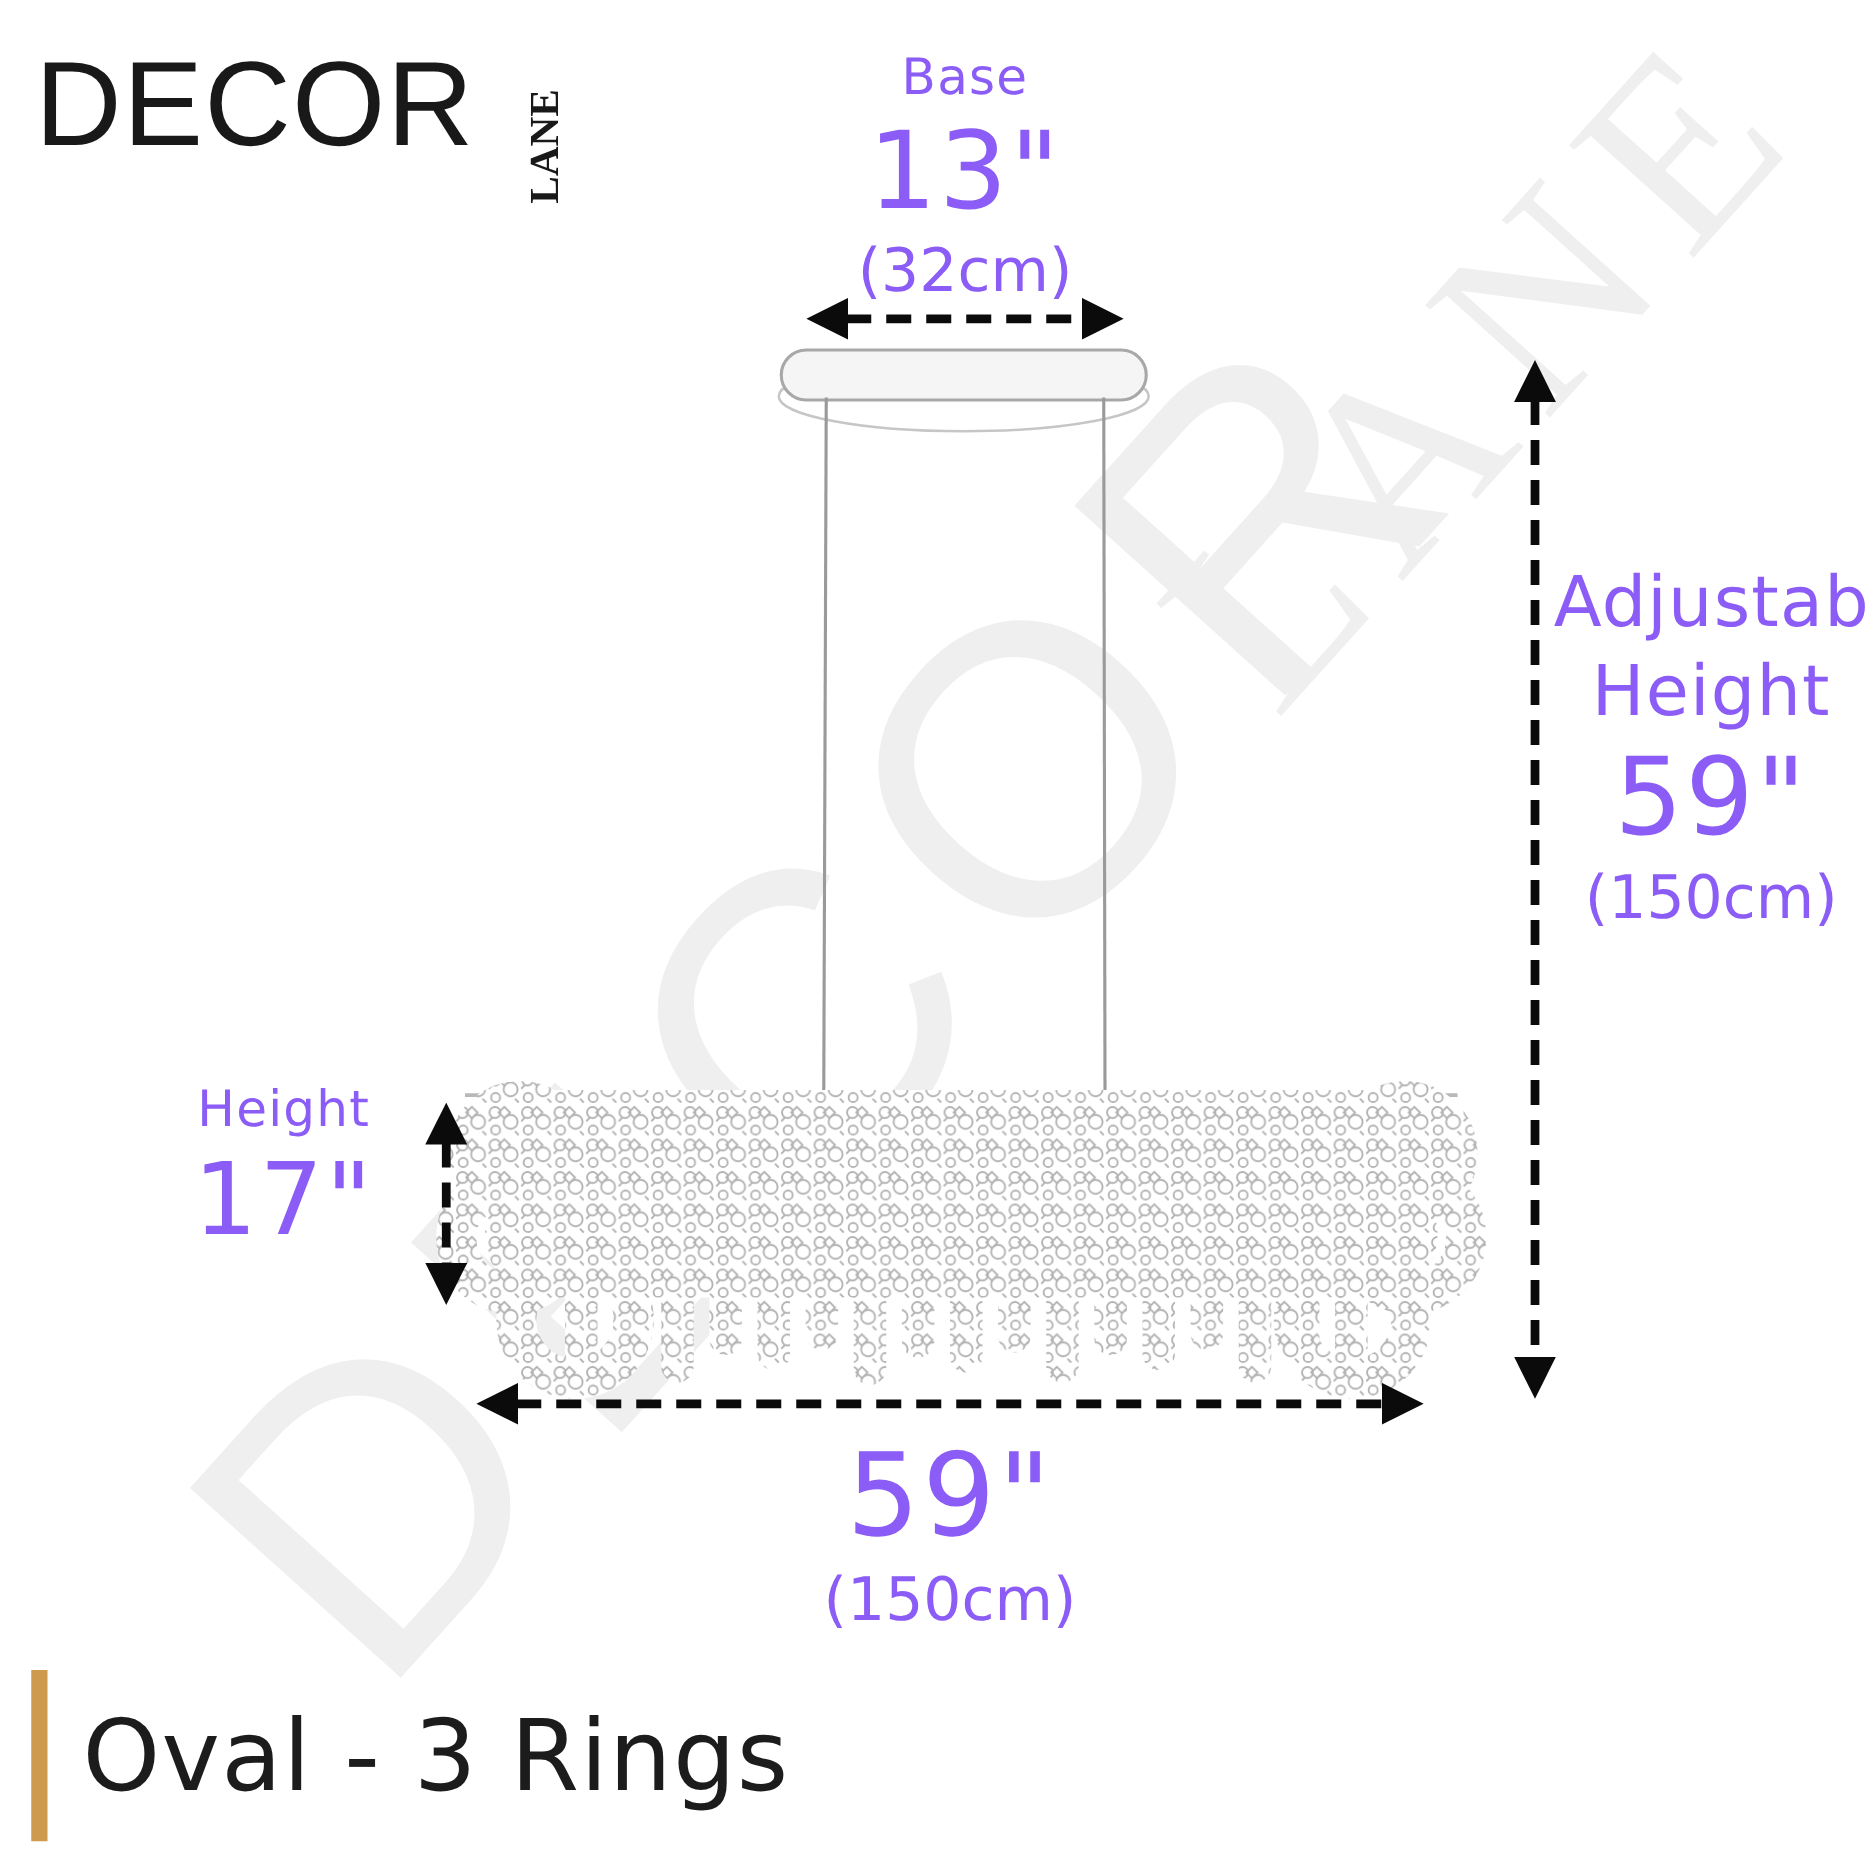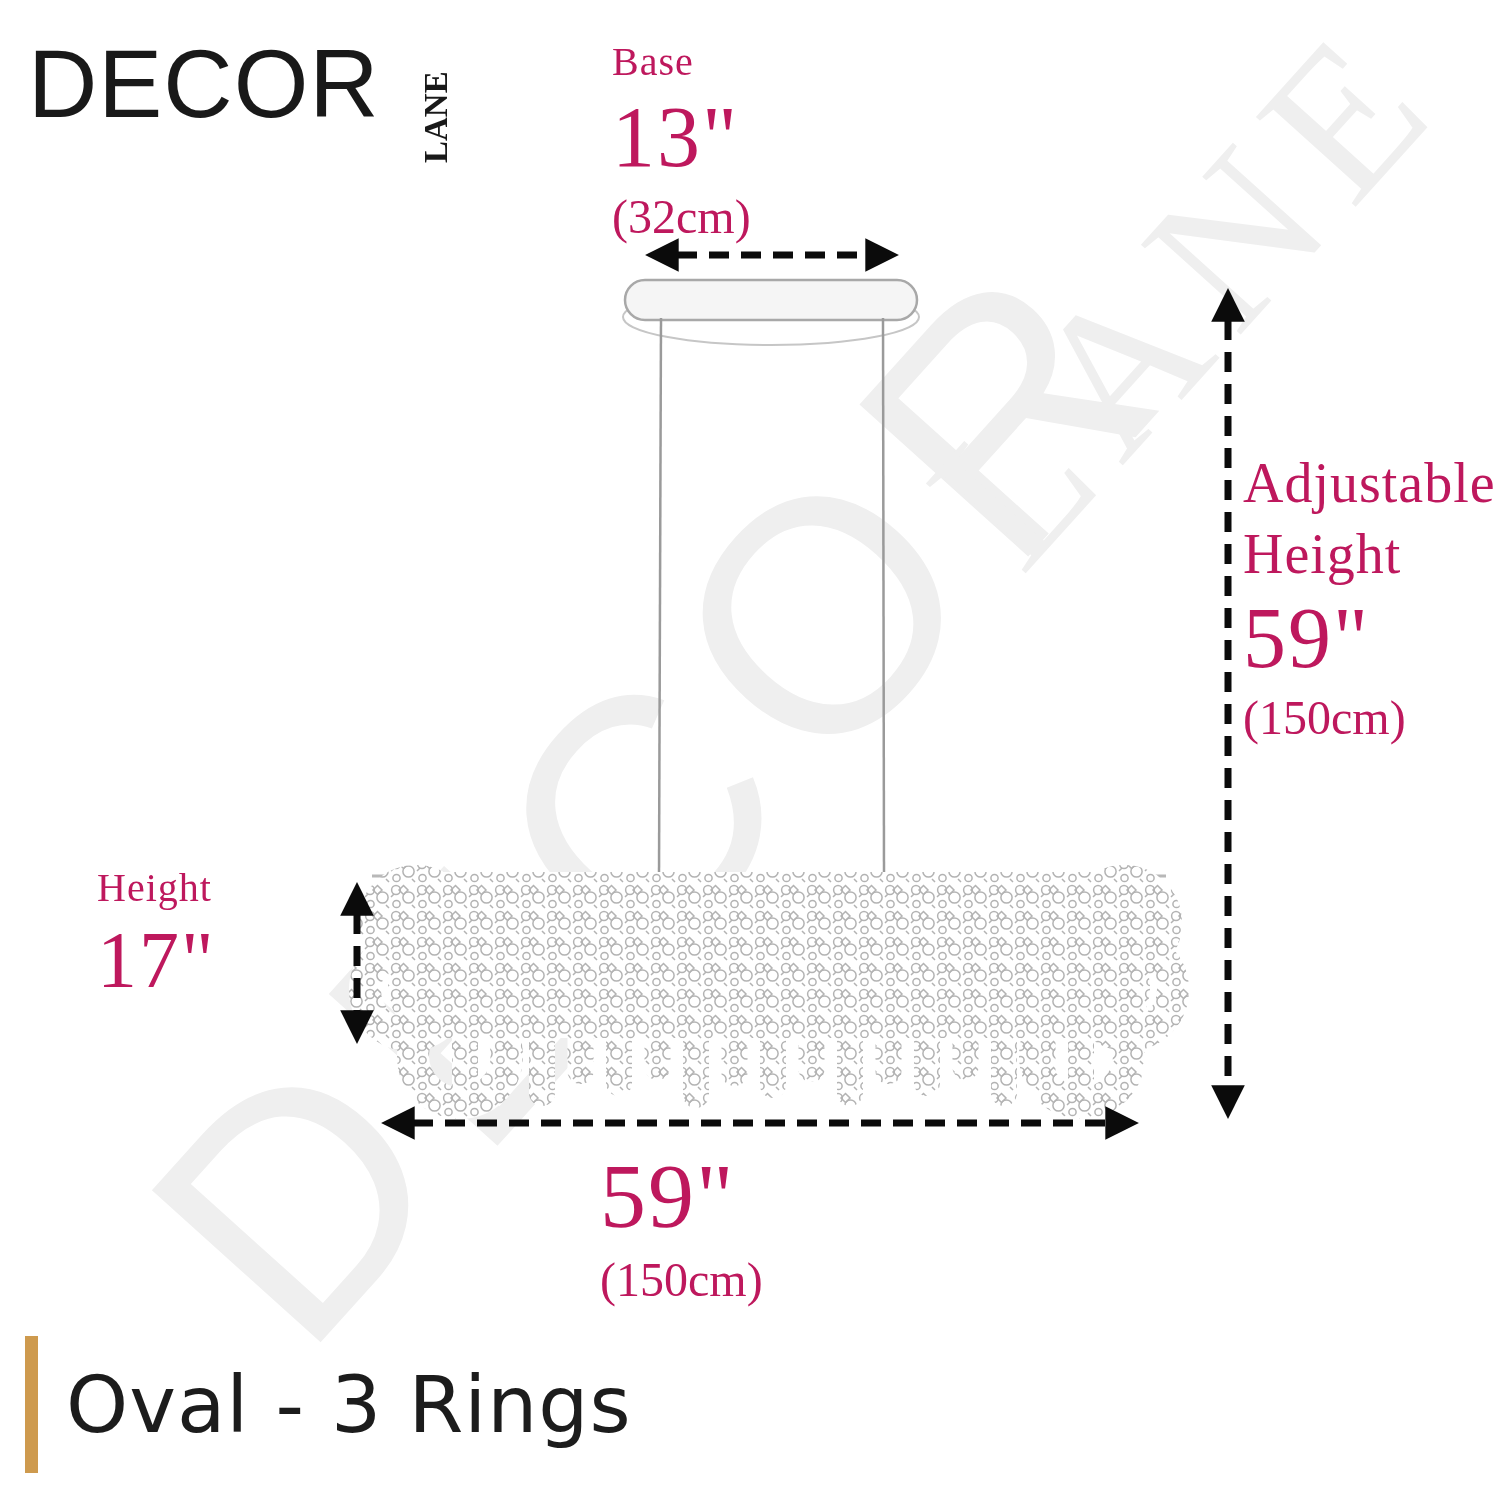--- a/index.html
+++ b/index.html
@@ -21,21 +21,21 @@
 
   
   .logo{position:absolute;left:28px;top:36px;z-index:2;}
   .logo-decor{font-family:"Liberation Sans",sans-serif;font-weight:400;font-size:96px;
       line-height:1;letter-spacing:1px;color:#191919;}
   .logo-lane{position:absolute;left:392px;top:127px;transform:rotate(-90deg);
       transform-origin:left top;font-family:"Liberation Serif",serif;font-weight:700;
       font-size:33px;letter-spacing:0px;line-height:1;color:#191919;white-space:nowrap;}
 
   
-  .dim{position:absolute;z-index:2;text-align:left;color:#be185d;font-family:Liberation Serif, serif;}
+  .dim{position:absolute;z-index:2;text-align:center;color:#8b5cf6;}
   .dim .l{font-size:40px;line-height:1.3;letter-spacing:1px;}
   .dim .in{font-size:86px;line-height:1.15;letter-spacing:2px;}
   .dim .cm{font-size:48px;line-height:1.25;}
 
   .base-dim{left:612px;top:36px;width:320px;}
   .height-dim{left:97px;top:862px;width:260px;}
   .height-dim .in{font-size:80px;}
   .adj-dim{left:1243px;top:448px;width:252px;}
   .adj-dim .l{font-size:56px;line-height:1.26;}
   .length-dim{left:600px;top:1144px;width:320px;}

